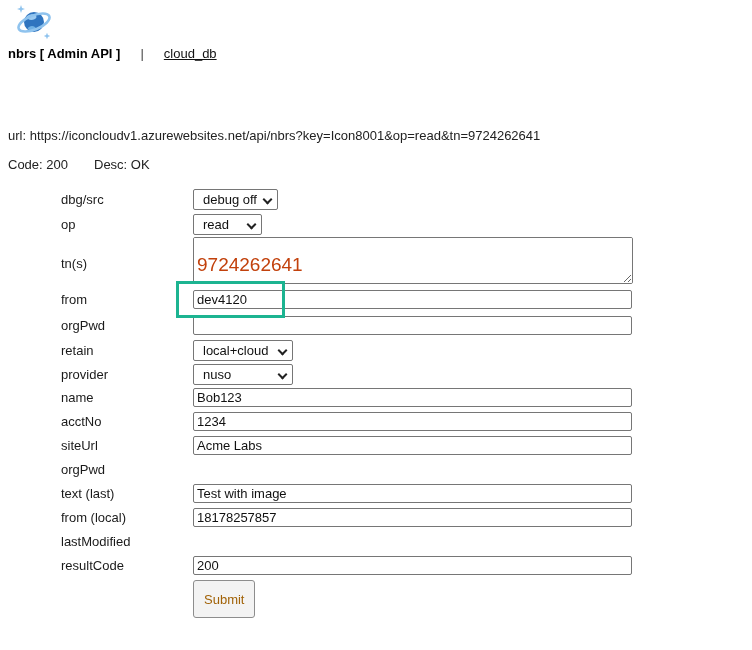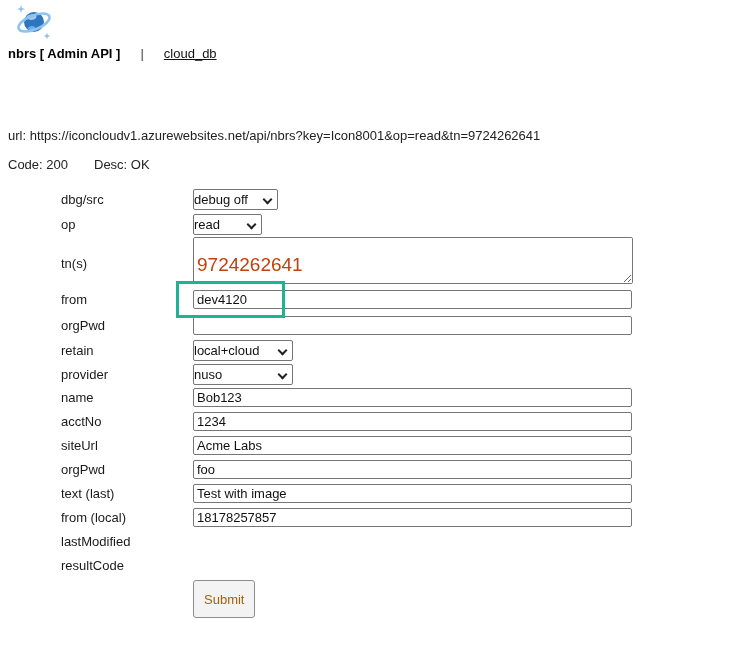--- a/index.html
+++ b/index.html
@@ -17,21 +17,21 @@
   .codeline .desc{margin-left:26px;}
 
   .row{position:absolute;left:0;width:752px;}
   .lbl{position:absolute;left:13px;top:0;font-size:13px;color:#1a1a1a;white-space:nowrap;margin-left:48px;}
   .fld{position:absolute;left:193px;top:0;}
 
   .selwrap{position:relative;display:inline-block;}
   select{
     appearance:none;-webkit-appearance:none;
     border:1px solid #767676;border-radius:2px;background:#fff;
-    height:21px;font-size:13px;font-family:inherit;padding:0 20px 0 0;
+    height:21px;font-size:13px;font-family:inherit;padding:0 20px 0 9px;
     box-sizing:border-box;color:#111;
   }
   .chev{position:absolute;right:7px;top:7px;width:5px;height:5px;
     border-right:2px solid #222;border-bottom:2px solid #222;
     transform:rotate(45deg);pointer-events:none;}
 
   input[type=text]{
     border:1px solid #767676;border-radius:2px;background:#fff;
     width:439px;height:19px;box-sizing:border-box;
     font-size:13px;font-family:inherit;padding:0 3px;color:#111;
@@ -142,38 +142,38 @@
   <input type="text" class="fld" value="1234" style="">
 </div>
 
 <div class="row" style="top:436px;height:19px">
   <span class="lbl" style="line-height:19px">siteUrl</span>
   <input type="text" class="fld" value="Acme Labs" style="">
 </div>
 
 <div class="row" style="top:460px;height:19px">
   <span class="lbl" style="line-height:19px">orgPwd</span>
-  <input type="text" class="fld" value="foo" style="">
 </div>
 
 <div class="row" style="top:484px;height:19px">
   <span class="lbl" style="line-height:19px">text (last)</span>
   <input type="text" class="fld" value="Test with image" style="">
 </div>
 
 <div class="row" style="top:508px;height:19px">
   <span class="lbl" style="line-height:19px">from (local)</span>
   <input type="text" class="fld" value="18178257857" style="">
 </div>
 
 <div class="row" style="top:532px;height:19px">
   <span class="lbl" style="line-height:19px">lastModified</span>
 </div>
 
 <div class="row" style="top:556px;height:19px">
   <span class="lbl" style="line-height:19px">resultCode</span>
+  <input type="text" class="fld" value="200" style="">
 </div>
 
 <div class="row" style="top:580px;height:21px">
   <button class="fld submit">Submit</button>
 </div>
 
 <div class="highlight" style="border-color: rgb(28, 180, 145);"></div>
 
 </body></html>

